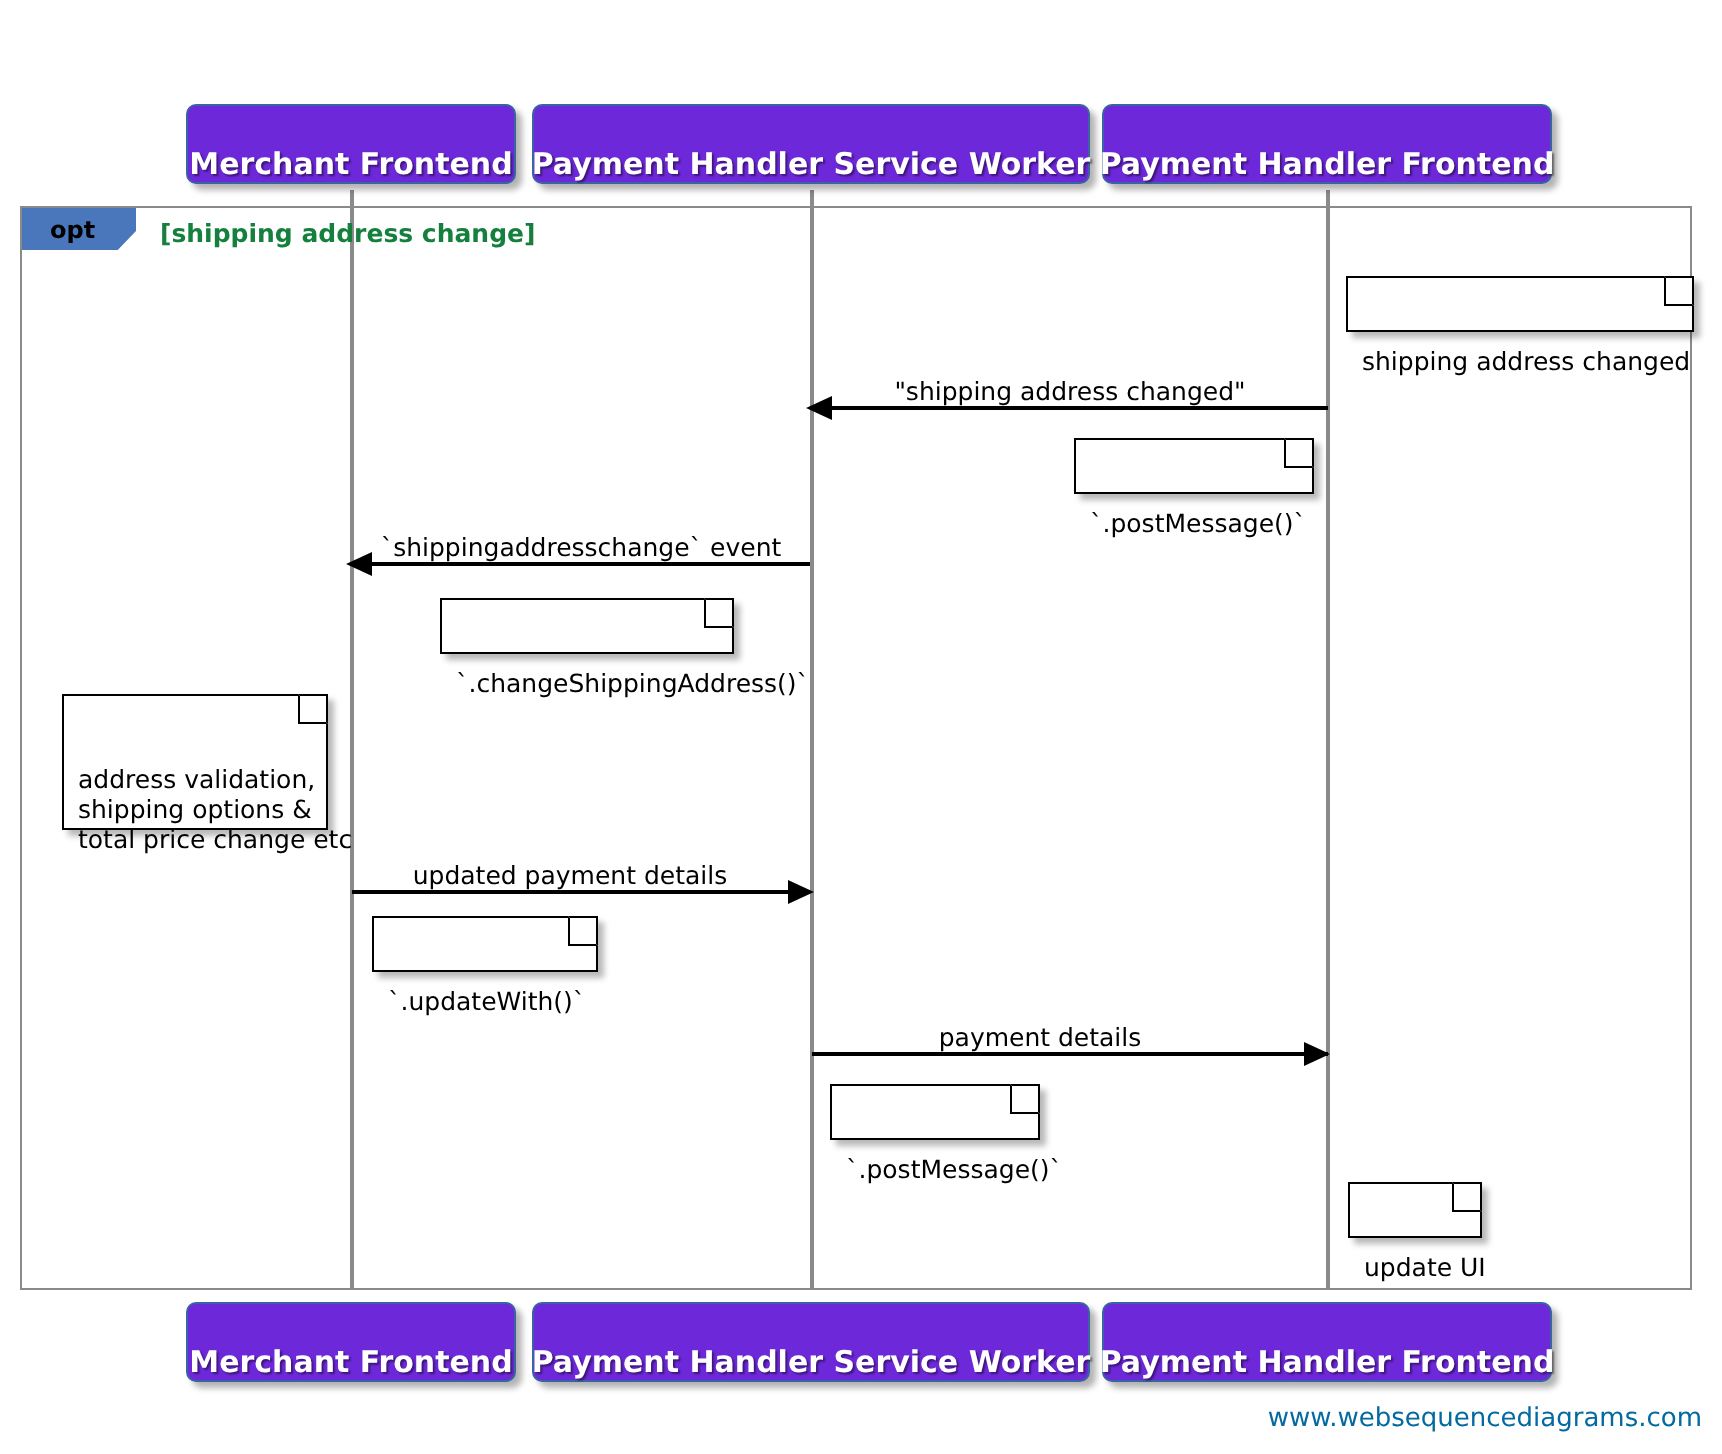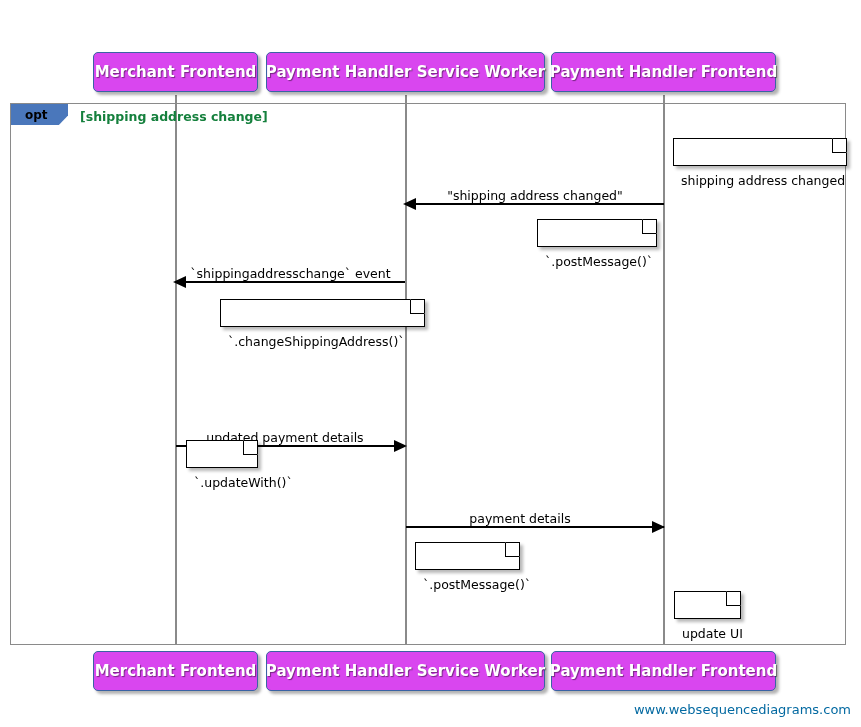--- a/index.html
+++ b/index.html
@@ -29,28 +29,28 @@
     font-size: 15px;
     font-weight: bold;
     color: #000000;
     letter-spacing: 0.1px;
   }
 
   
   .participant {
     position: absolute;
     box-sizing: border-box;
-    background: #d946ef;
+    background: #6d28d9;
     border: 1px solid #3a63a3;
     border-radius: 5px;
     color: #ffffff;
     font-size: 15px;
     font-weight: bold;
     display: flex;
-    align-items: center;
+    align-items: flex-end;
     justify-content: center;
     text-align: center;
     box-shadow: 3px 3px 3px rgba(0,0,0,0.30);
     text-shadow: 1px 1px 1px rgba(0,0,0,0.45);
     white-space: nowrap;
     padding: 0 6px;
   }
 
   
   .lifeline {
@@ -182,31 +182,37 @@
 
   <div class="note" style="left:537px; top:219px; width:120px; height:28px;">
     <span class="note-text">`.postMessage()`</span>
     <span class="fold-mask"></span>
   </div>
 
   <div class="msg-label" style="left:176px; top:266px; width:229px;">`shippingaddresschange` event</div>
   <div class="msg-line" style="left:176px; top:281px; width:229px;"></div>
   <div class="arrow-head left" style="left:173px; top:276px;"></div>
 
-  <div class="note" style="left:220px; top:299px; width:205px; height:28px;">
+  <div class="note" style="left:220px; top:299px; width:147px; height:28px;">
     <span class="note-text">`.changeShippingAddress()`</span>
     <span class="fold-mask"></span>
   </div>
 
+  <div class="note" style="left:31px; top:347px; width:133px; height:68px;">
+    <span class="note-text">address validation,
+shipping options &amp;
+total price change etc</span>
+    <span class="fold-mask"></span>
+  </div>
 
   <div class="msg-label" style="left:176px; top:430px; width:218px;">updated payment details</div>
   <div class="msg-line" style="left:176px; top:445px; width:229px;"></div>
   <div class="arrow-head right" style="left:394px; top:440px;"></div>
 
-  <div class="note" style="left:186px; top:440px; width:72px; height:28px;">
+  <div class="note" style="left:186px; top:458px; width:113px; height:28px;">
     <span class="note-text">`.updateWith()`</span>
     <span class="fold-mask"></span>
   </div>
 
   <div class="msg-label" style="left:406px; top:511px; width:228px;">payment details</div>
   <div class="msg-line" style="left:406px; top:526px; width:258px;"></div>
   <div class="arrow-head right" style="left:652px; top:521px;"></div>
 
   <div class="note" style="left:415px; top:542px; width:105px; height:28px;">
     <span class="note-text">`.postMessage()`</span>

